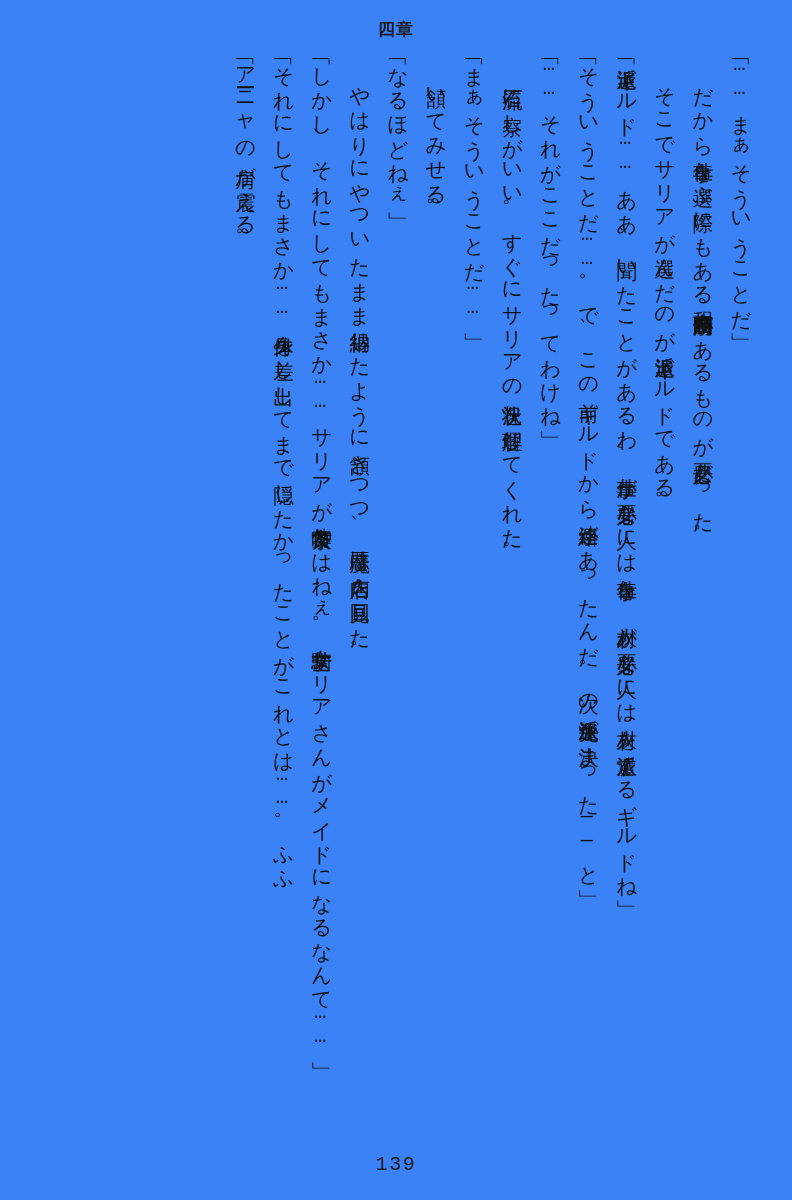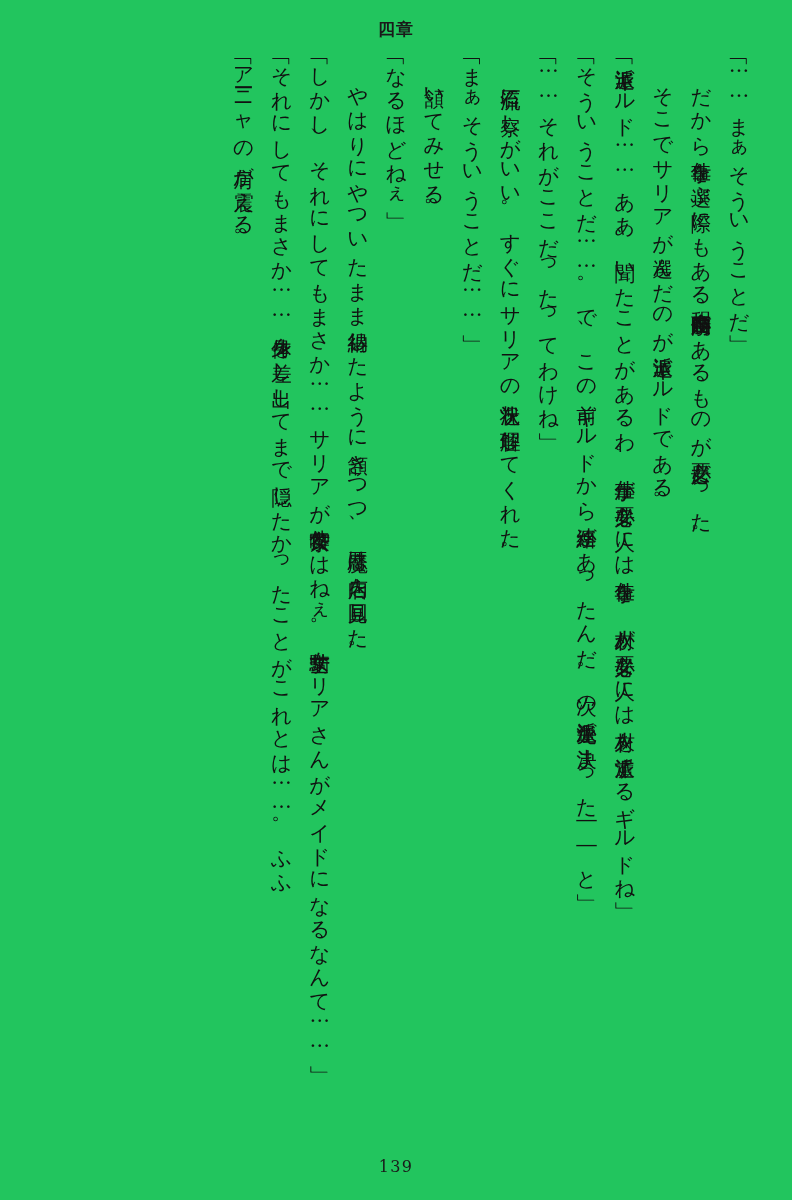--- a/index.html
+++ b/index.html
@@ -9,23 +9,24 @@
   }
   body {
     font-family: "DejaVu Serif", "Liberation Serif", serif;
     color: #111111;
   }
   .page {
     position: relative;
     width: 792px;
     height: 1200px;
     margin: 0 auto;
-    background: #22c55e;
+    background: #3b82f6;
     overflow: hidden;
     box-sizing: border-box;
+    font-family: Liberation Mono, monospace;
   }
 
   
   .header {
     position: absolute;
     top: 18px;
     left: 0;
     right: 0;
     height: 34px;
     display: flex;
@@ -73,21 +74,21 @@
     text-indent: 1em;
   }
 
   
   .folio {
     position: absolute;
     left: 0;
     right: 0;
     bottom: 24px;
     text-align: center;
-    font-size: 16px;
+    font-size: 20px;
     letter-spacing: 0.08em;
     color: #1a1a1a;
   }
 </style>
 </head>
 <body>
 
 <div class="page">
 
   <div class="header">

